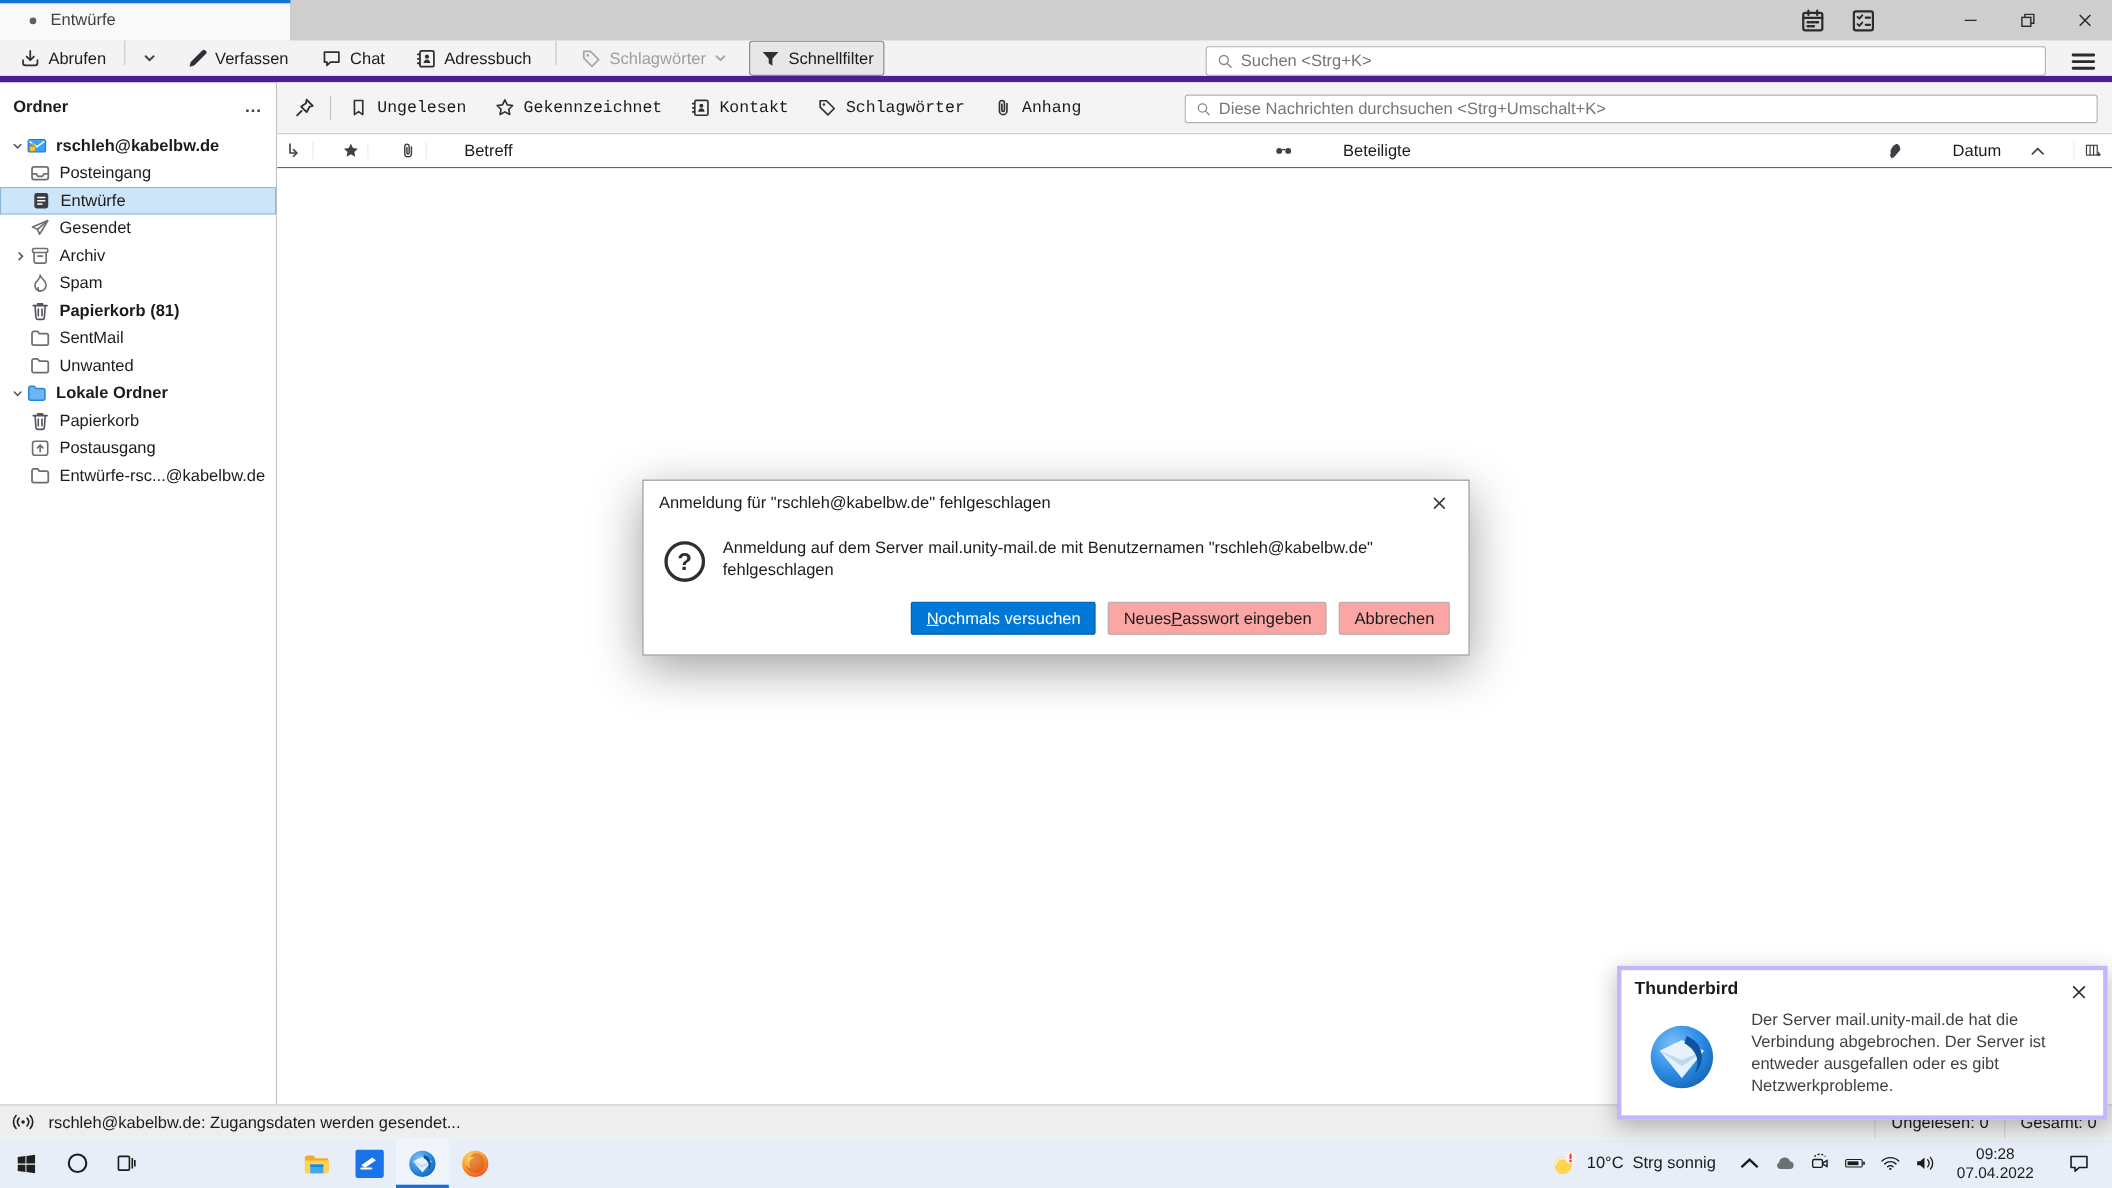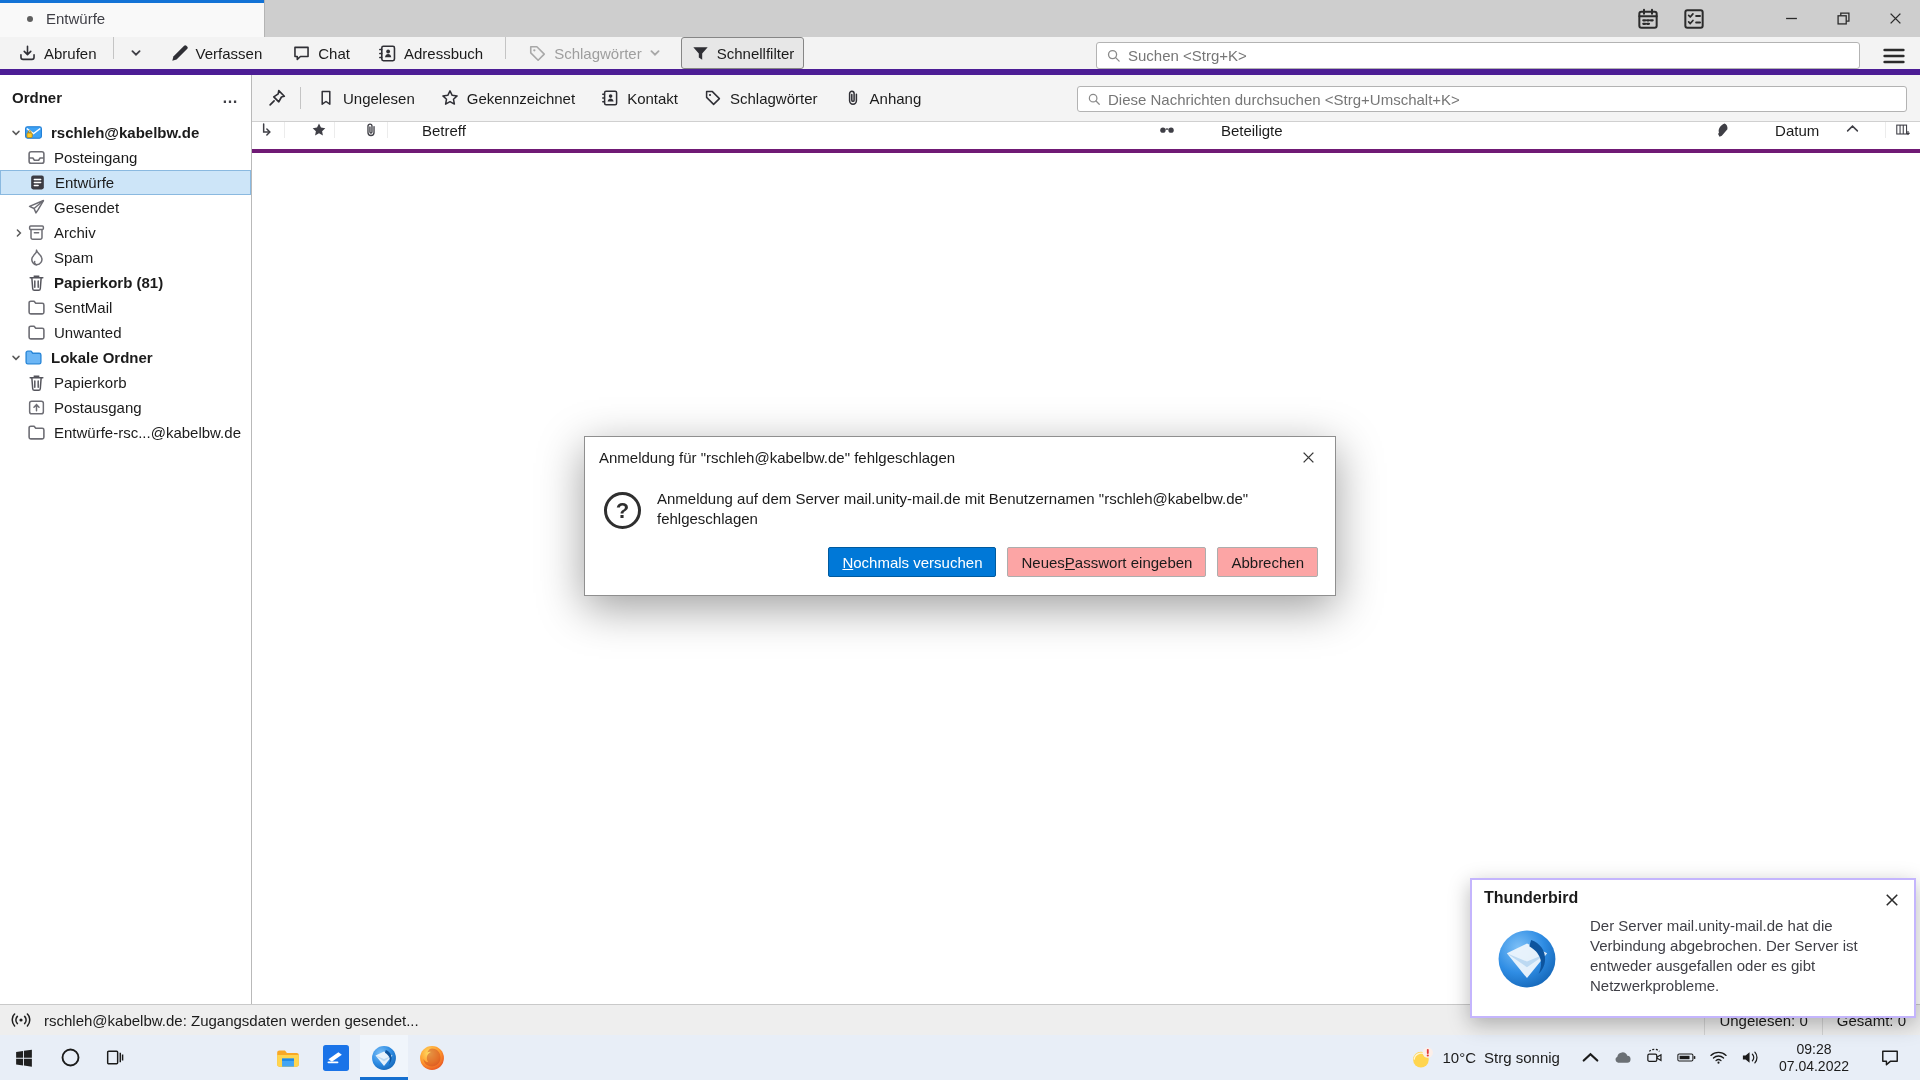--- a/index.html
+++ b/index.html
@@ -48,28 +48,28 @@
   .frow .fic{width:19px;height:19px;margin-right:8px;}
   .frow.lvl0{padding-left:7px;}
   .frow.lvl1{padding-left:10px;}
   .frow.bold{font-weight:bold;}
   .frow.sel{background:#cde5f8;border:1px solid #8ab9e0;}
 
   
   .content{position:absolute;left:252px;top:75px;width:1668px;height:929px;background:#fff;}
   .qfbar{height:47px;background:#f4f4f4;border-bottom:1px solid #d0d0d0;box-sizing:border-box;
       display:flex;align-items:center;padding-left:12px;position:relative;}
-  .qfbtn{display:flex;align-items:flex-end;gap:8px;padding:4px 6px;color:#1b1b1b;}
+  .qfbtn{display:flex;align-items:flex-end;gap:8px;padding:4px 6px;color:#1b1b1b;font-family:Liberation Mono, monospace;}
   .qfbtn .ic{width:18px;height:18px;color:#2f2f35;}
   .qfpin{width:20px;height:20px;color:#2f2f35;margin:0 3px;}
   .qfsearch{position:absolute;right:13px;top:11px;width:830px;height:26px;background:#fff;
       border:1px solid #b3b3b3;border-radius:3px;box-sizing:border-box;display:flex;align-items:center;
       padding:0 9px;gap:7px;color:#767676;}
   .qfsearch .ic{width:14px;height:14px;color:#8a8a8a;}
-  .colhdr{height:31px;border-bottom:4px solid #701a75;box-sizing:border-box;display:flex;align-items:flex-start;gap:20px;}
+  .colhdr{height:31px;border-bottom:1px solid #701a75;box-sizing:border-box;display:flex;align-items:center;gap:20px;}
   .ch{display:flex;align-items:center;border-right:1px solid #ececec;box-sizing:border-box;color:#1b1b1b;}
   .ch .ic{width:16px;height:16px;color:#3f3f46;margin:0 auto;}
   .ch.text{padding-left:14px;border-right:none;}
   .c-thread{width:34px;}.c-star{width:30px;}.c-clip{width:34px;}
   .c-subject{width:735px;}
   .c-glasses{width:40px;border-right:none;}
   .c-participants{width:485px;border-right:none;}
   .c-quill{width:40px;border-right:none;}
   .c-date{flex:1;border-right:none;}
   .c-sort{width:26px;border-right:none;}
@@ -94,21 +94,21 @@
       display:flex;align-items:center;justify-content:center;font-weight:bold;font-size:22px;color:#2f2f2f;box-sizing:border-box;}
   .dlg-text{position:absolute;left:72px;top:52px;width:640px;line-height:20px;}
   .dlg-btns{position:absolute;right:17px;top:110px;display:flex;gap:11px;}
   .btn{height:28px;display:flex;align-items:center;padding:0 13px;border:1px solid #adadad;background:#fca5a5;
       border-radius:2px;color:#1b1b1b;}
   .btn.primary{background:#0078d7;border-color:#005a9e;color:#fff;}
   .ak{text-decoration:underline;}
 
   
   .notif{position:absolute;left:1470px;top:878px;width:446px;height:140px;background:#fff;
-      border:2px solid #c4b5fd;box-shadow:0 6px 20px rgba(0,0,0,.28);box-sizing:border-box;z-index:40;}
+      border:4px solid #c4b5fd;box-shadow:0 6px 20px rgba(0,0,0,.28);box-sizing:border-box;z-index:40;}
   .nt-title{position:absolute;left:12px;top:9px;font-weight:bold;font-size:16px;}
   .nt-close{position:absolute;right:10px;top:8px;width:24px;height:24px;display:flex;align-items:center;justify-content:center;color:#2b2b2b;}
   .nt-close .ic{width:14px;height:14px;}
   .nt-logo{position:absolute;left:24px;top:48px;width:62px;height:62px;}
   .nt-body{position:absolute;left:118px;top:36px;width:315px;color:#3f3f46;line-height:20px;}
 
   
   .taskbar{position:absolute;left:0;top:1035px;width:1920px;height:45px;background:#e8eef7;z-index:30;
       display:flex;align-items:stretch;}
   .tk-start{width:48px;display:flex;align-items:center;justify-content:center;}

